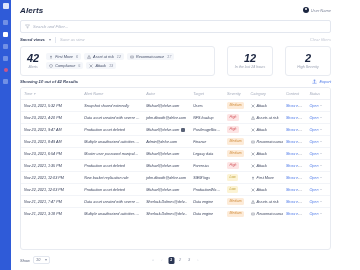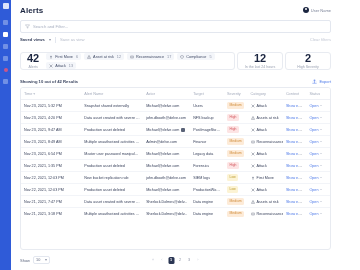--- a/index.html
+++ b/index.html
@@ -2,21 +2,21 @@
 <html><head>
 <meta charset="utf-8">
 <style>
   * { box-sizing: border-box; margin: 0; padding: 0; }
   html, body {
     width: 360px; height: 270px;
     font-family: "Liberation Sans", sans-serif;
     background: #ffffff;
     overflow: hidden;
   }
-  #app { display: flex; width: 340px; height: 270px; }
+  #app { display: flex; width: 340px; height: 270px; font-style: italic; }
 
   
   .sidebar {
     width: 11px; flex: 0 0 11px; height: 270px;
     background: #2f5bd8;
     display: flex; flex-direction: column; align-items: center;
     padding-top: 3px; gap: 7px;
   }
   .sb-logo {
     width: 6px; height: 6px; border-radius: 1px;
@@ -69,21 +69,21 @@
     display: flex; align-items: center; gap: 4px;
   }
   .sv-label { font-size: 4.2px; font-weight: bold; color: #3b4560; }
   .caret { width: 0; height: 0; border-left: 1.6px solid transparent;
            border-right: 1.6px solid transparent; border-top: 2px solid #8a91a4; }
   .vsep { width: 1px; height: 6px; background: #e3e7ef; }
   .sv-sub { font-size: 4.2px; color: #b5bbc9; }
   .clear-f { margin-left: auto; font-size: 4.2px; color: #c3c8d4; }
 
   
-  .stats { display: flex; gap: 2px; height: 30px; flex: 0 0 30px; align-items: center; }
+  .stats { display: flex; gap: 12px; height: 30px; flex: 0 0 30px; }
   .card {
     border: 1px solid #e8ebf1; border-radius: 3px; background: #fff;
     display: flex; align-items: center;
   }
   .card.wide { flex: 1 1 auto; padding: 0 6px; gap: 7px; }
   .card.small {
     width: 46px; flex: 0 0 46px;
     flex-direction: column; justify-content: center; gap: 1px;
   }
   .big-num { font-size: 11px; font-weight: bold; color: #1b2540; line-height: 1; }

